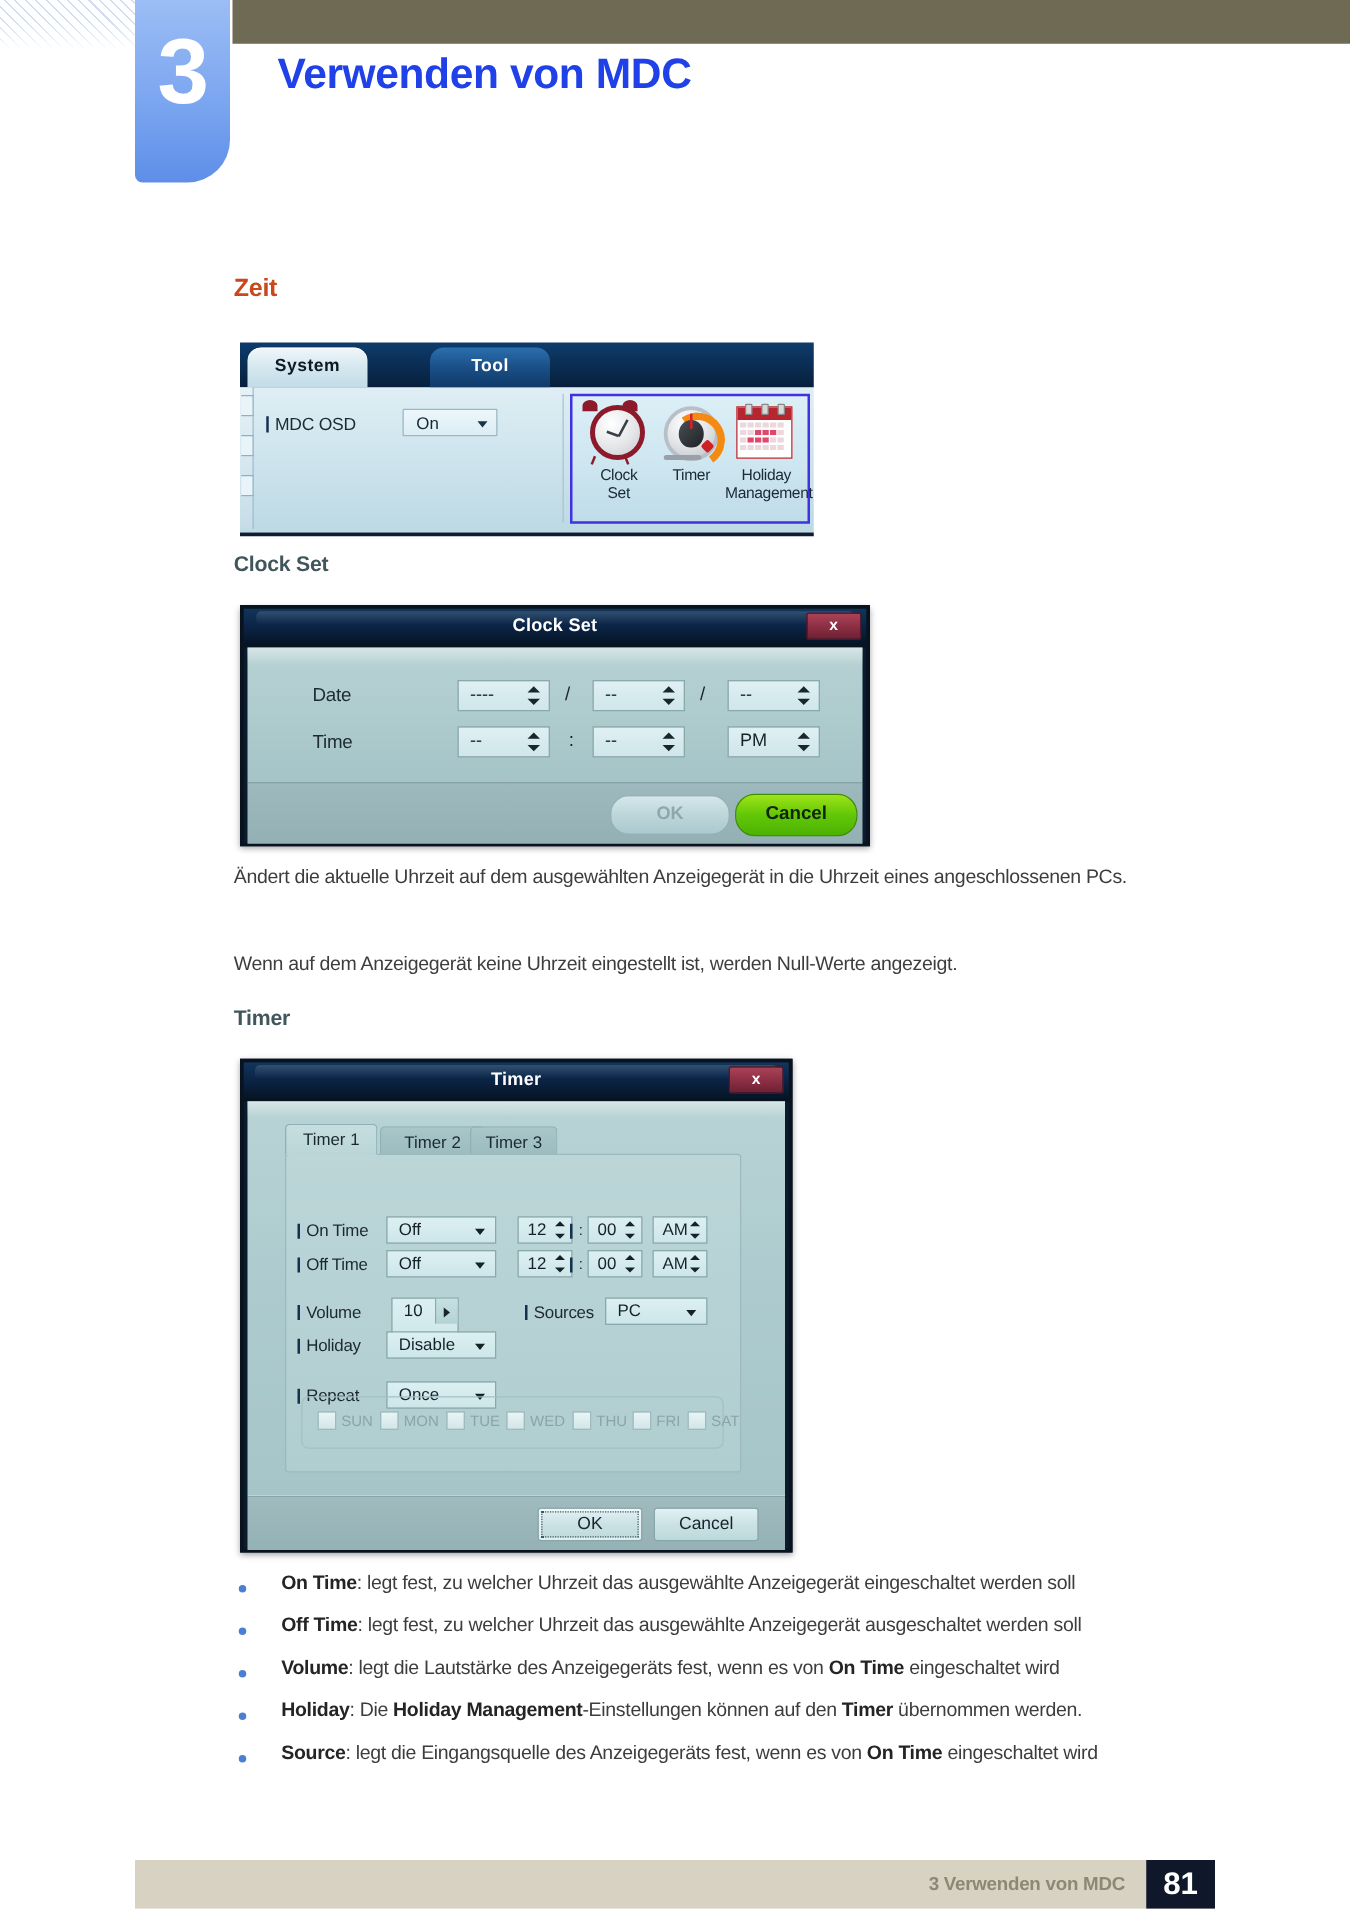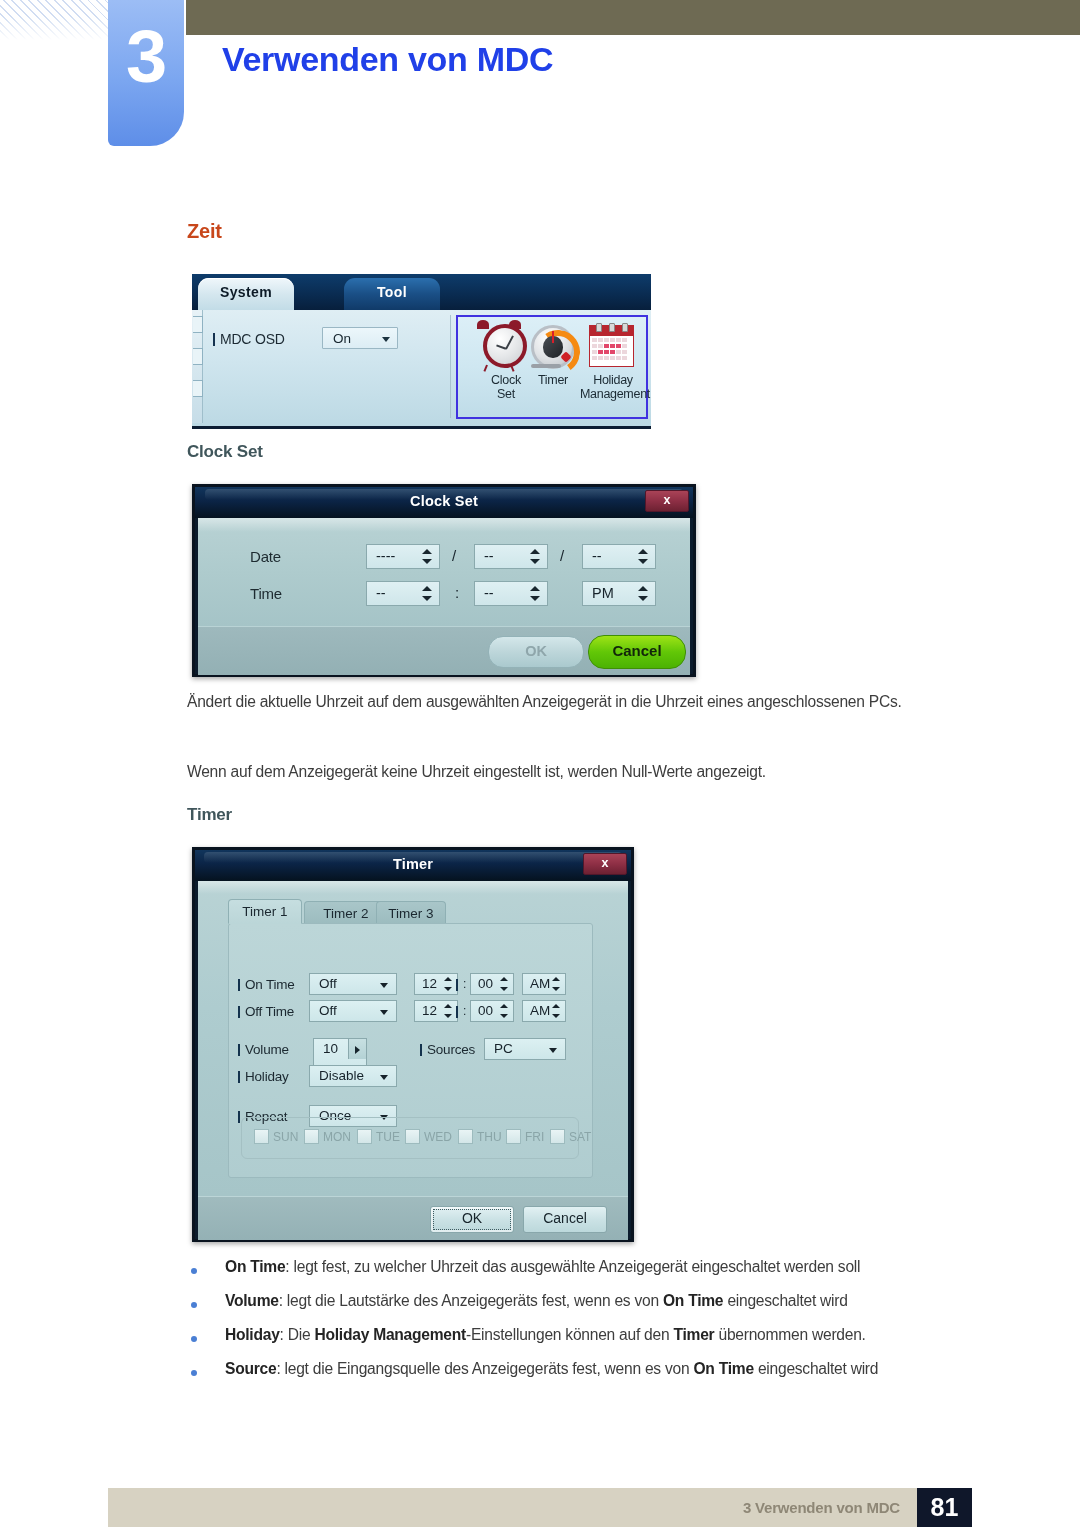--- a/index.html
+++ b/index.html
@@ -650,21 +650,21 @@
     </div>
     <div class="s1-panel">
       <div class="s1-osd-label">MDC OSD</div>
       <div class="s1-combo">
         <span>On</span>
         <span class="arr"></span>
       </div>
       <div class="s1-divider"></div>
       <div class="s1-iconbox">
 
-        <div class="s1-icon" style="left:17px">
+        <div class="s1-icon" style="left:6px">
           <div class="glyph">
             <div class="ic-clock-bell1"></div>
               <div class="ic-clock-bell2"></div>
             <div class="ic-clock"></div>
             <div class="ic-clock-foot"></div>
           </div>
           <div class="cap">Clock</div>
           <div class="cap">Set</div>
         </div>
 
@@ -881,20 +881,24 @@
   </div>
 </div>
 
 <div class="bullets">
   <div class="bullet-row">
     <span class="bullet-dot"></span>
     <b>On Time</b><span>: legt fest, zu welcher Uhrzeit das ausgewählte Anzeigegerät eingeschaltet werden soll</span>
   </div>
   <div class="bullet-row">
     <span class="bullet-dot"></span>
+    <b>Off Time</b><span>: legt fest, zu welcher Uhrzeit das ausgewählte Anzeigegerät ausgeschaltet werden soll</span>
+  </div>
+  <div class="bullet-row">
+    <span class="bullet-dot"></span>
     <b>Volume</b><span>: legt die Lautstärke des Anzeigegeräts fest, wenn es von </span><b>On Time</b><span> eingeschaltet wird</span>
   </div>
   <div class="bullet-row">
     <span class="bullet-dot"></span>
     <b>Holiday</b><span>: Die </span><b>Holiday Management</b><span>-Einstellungen können auf den </span><b>Timer</b><span> übernommen werden.</span>
   </div>
   <div class="bullet-row">
     <span class="bullet-dot"></span>
     <b>Source</b><span>: legt die Eingangsquelle des Anzeigegeräts fest, wenn es von </span><b>On Time</b><span> eingeschaltet wird</span>
   </div>

